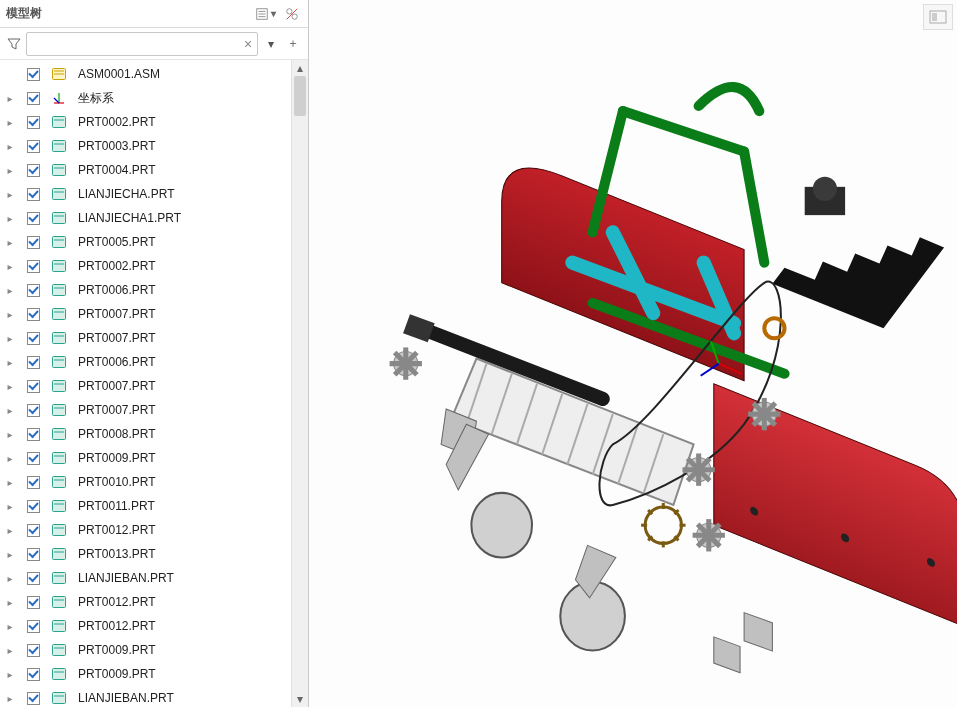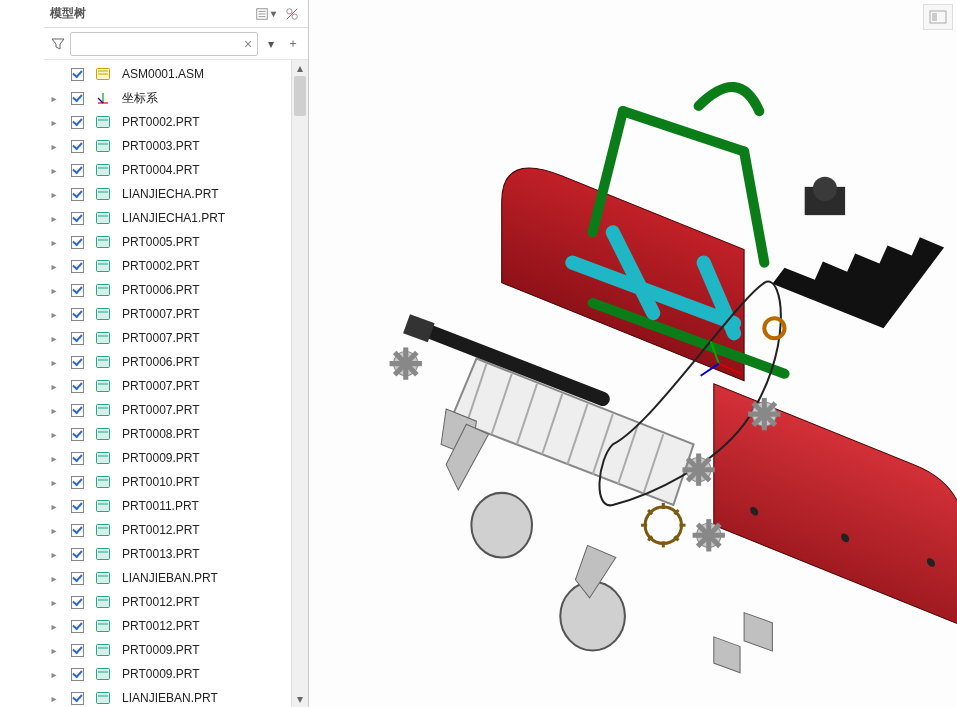--- a/index.html
+++ b/index.html
@@ -21,21 +21,20 @@
   }
   
   .panel {
     width: 309px;
     height: 100%;
     border-right: 1px solid #c8c8c8;
     box-sizing: border-box;
     display: flex;
     flex-direction: column;
     background: #ffffff;
-    padding-left: 44px;
   }
   .panel-header {
     position: relative;
     height: 28px;
     border-bottom: 1px solid #dcdcdc;
     display: flex;
     align-items: center;
     padding: 0 6px;
     box-sizing: border-box;
     font-weight: bold;

